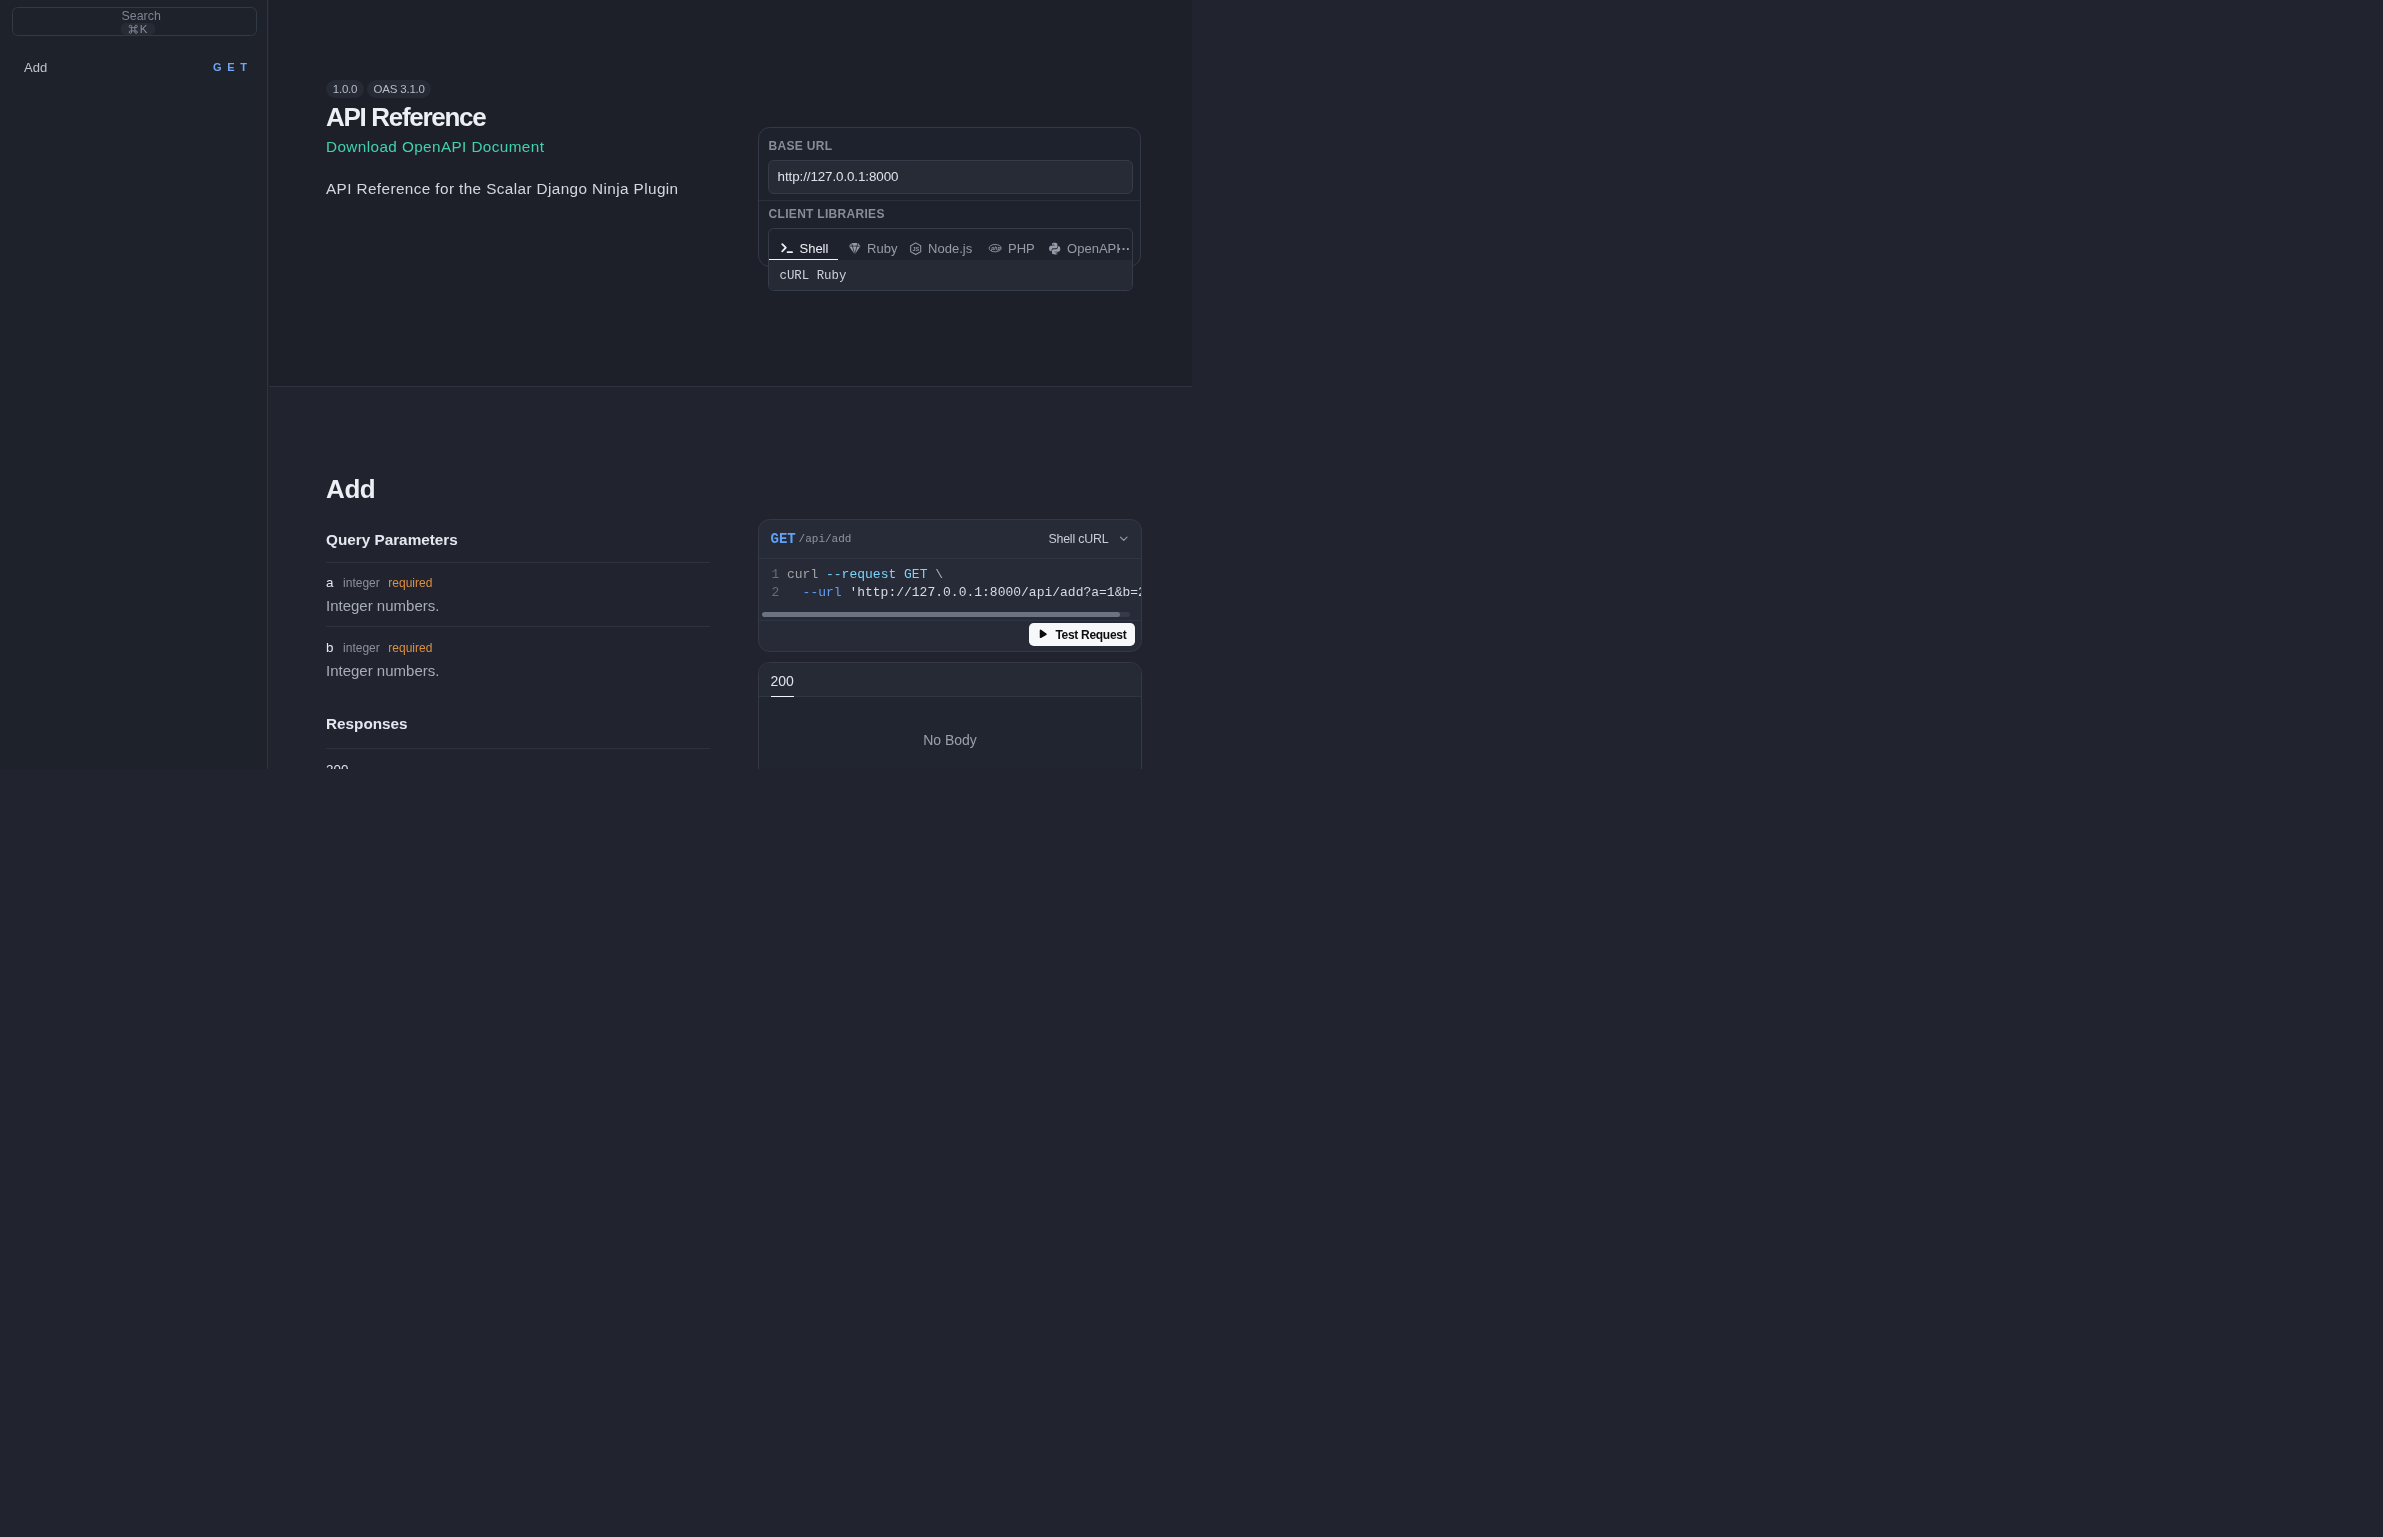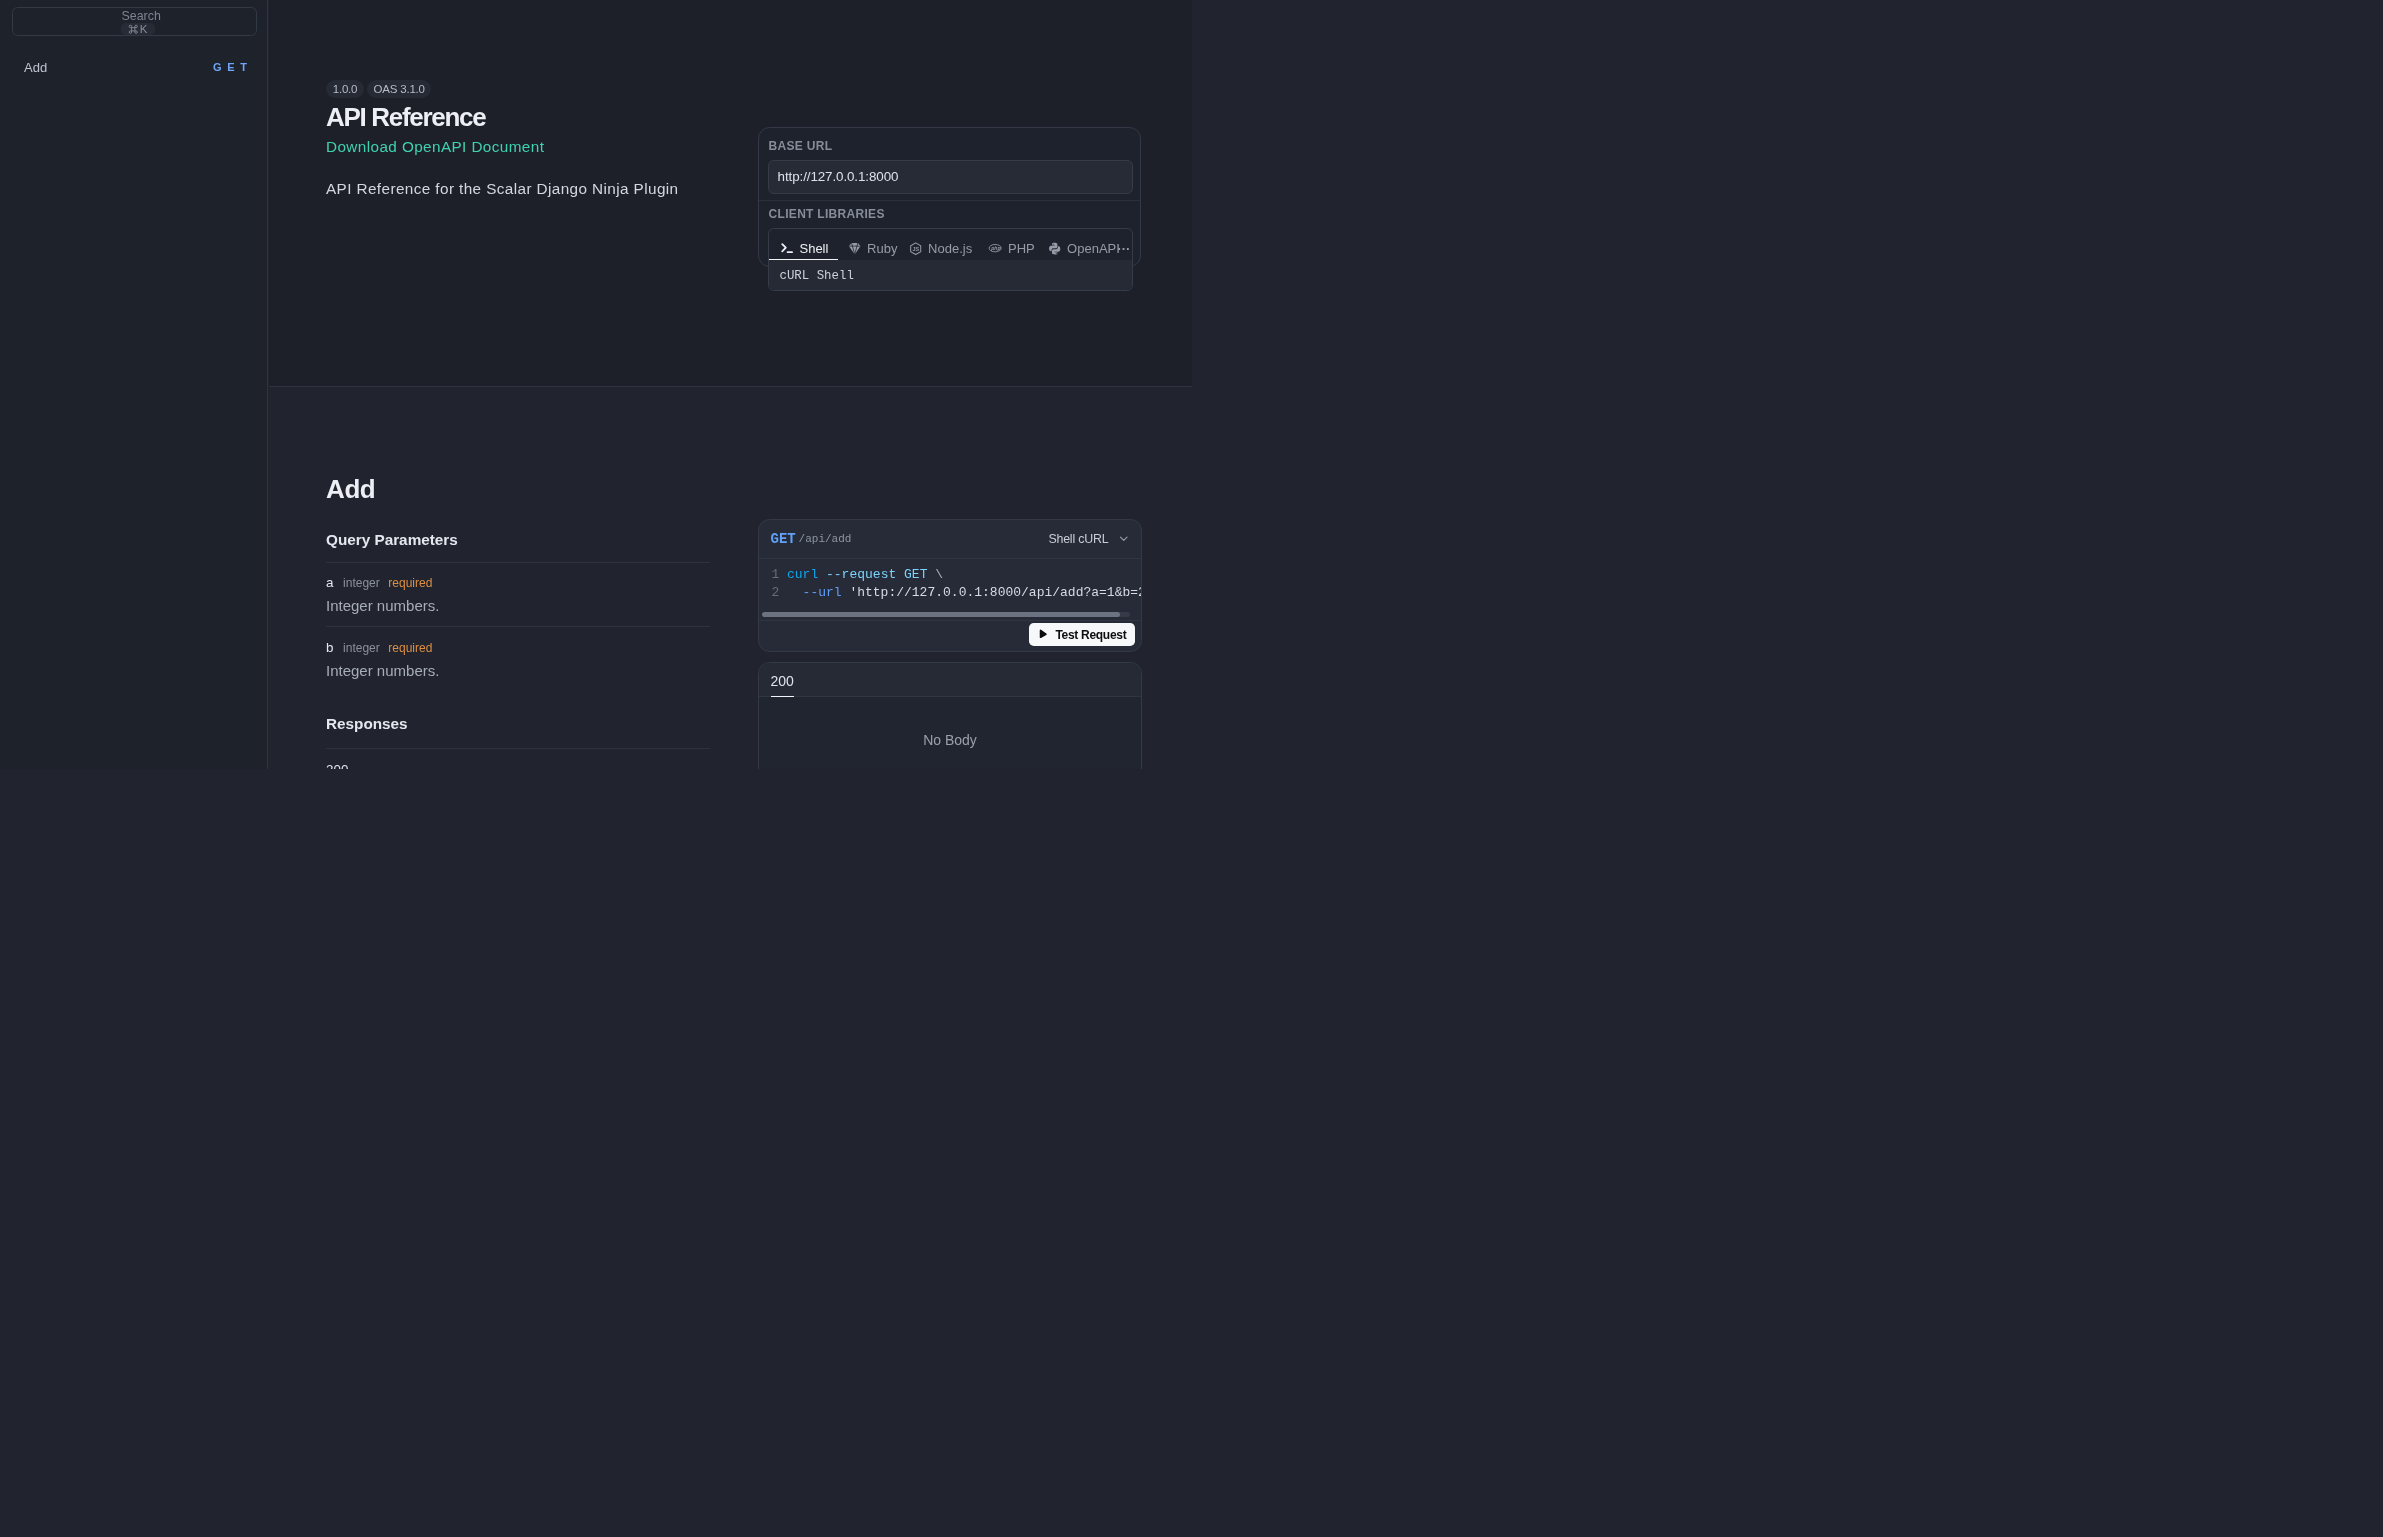--- a/index.html
+++ b/index.html
@@ -161,21 +161,21 @@
           <div class="tab" style="left:279px">
             <svg width="13.4" height="13.4" viewBox="0 0 16 16" fill="#959ba8">
               <path d="M7.9 1 c-3.3 0 -3.1 1.4 -3.1 1.4 v1.5 h3.2 v.5 H3.5 c0 0 -2.2 -.25 -2.2 3.2 c0 3.5 1.9 3.35 1.9 3.35 h1.1 v-1.6 c0 0 -.06 -1.9 1.9 -1.9 h3.2 c0 0 1.8 .03 1.8 -1.75 V2.6 c0 0 .3 -1.6 -3.3 -1.6 z M6.1 2 a.6 .6 0 1 1 0 1.2 a.6 .6 0 0 1 0 -1.2 z"></path>
               <path d="M8.1 15 c3.3 0 3.1 -1.4 3.1 -1.4 v-1.5 H8 v-.5 h4.5 c0 0 2.2 .25 2.2 -3.2 c0 -3.5 -1.9 -3.35 -1.9 -3.35 h-1.1 v1.6 c0 0 .06 1.9 -1.9 1.9 H6.6 c0 0 -1.8 -.03 -1.8 1.75 v2.9 c0 0 -.3 1.6 3.3 1.6 z M9.9 14 a.6 .6 0 1 1 0 -1.2 a.6 .6 0 0 1 0 1.2 z"></path>
             </svg>
             <span>OpenAPI</span>
           </div>
           <div class="tab" style="left:348px; letter-spacing:1px; font-weight:bold;">⋯</div>
           <div class="underline"></div>
         </div>
-        <div class="exrow mono">cURL Shell</div>
+        <div class="exrow mono">cURL Ruby</div>
       </div>
     </div>
   </div>
 
   <div class="sec2">
     <div class="h2">Add</div>
     <div class="h3" style="top:143px">Query Parameters</div>
     <div class="ldiv" style="top:174px"></div>
     <div class="prow" style="top:187px">
       <span class="pname">a</span>
@@ -198,21 +198,21 @@
       <div class="c2head">
         <span class="mono" style="color:#61a1f8; font-weight:bold; font-size:14px;">GET</span>
         <span class="m mono" style="color:#8f95a2; margin-left:2.9px;">/api/add</span>
         <span style="flex:1"></span>
         <span style="color:#c8ccd6; font-size:12.4px; letter-spacing:-0.2px;">Shell cURL</span>
         <svg width="11.5" height="11.5" viewBox="0 0 14 14" fill="none" stroke="#9097a4" stroke-width="1.6" stroke-linecap="round" stroke-linejoin="round" style="margin-left:9.6px">
           <path d="M3 5 L7 9 L11 5"></path>
         </svg>
       </div>
       <div class="code mono">
-        <div class="cline" style="left:12.4px; top:6.7px;"><span class="lnum">1 </span><span style="color:#0ea5e9">curl</span><span style="color:#7dd3fc"> --request GET</span><span style="color:#aab0bc"> \</span></div>
+        <div class="cline" style="left:12.4px; top:6.7px;"><span class="lnum">1 </span><span style="color:#a3a3a3">curl</span><span style="color:#7dd3fc"> --request GET</span><span style="color:#aab0bc"> \</span></div>
         <div class="cline" style="left:12.4px; top:25px;"><span class="lnum">2 </span><span style="color:#5f9ef5">  --url</span><span style="color:#d5dae3"> 'http://127.0.0.1:8000/api/add?a=1&amp;b=2'</span></div>
       </div>
       <div class="sb">
           <div class="sbthumb"></div>
         </div>
       <div class="c2foot">
         <div class="testbtn">
           <svg width="9.6" height="10.5" viewBox="0 0 10 12" fill="#0c0d10">
             <path d="M1.5 1.6 a1 1 0 0 1 1.5 -.87 L9 5.13 a1 1 0 0 1 0 1.74 L3 10.27 a1 1 0 0 1 -1.5 -.87 z"></path>
           </svg>

